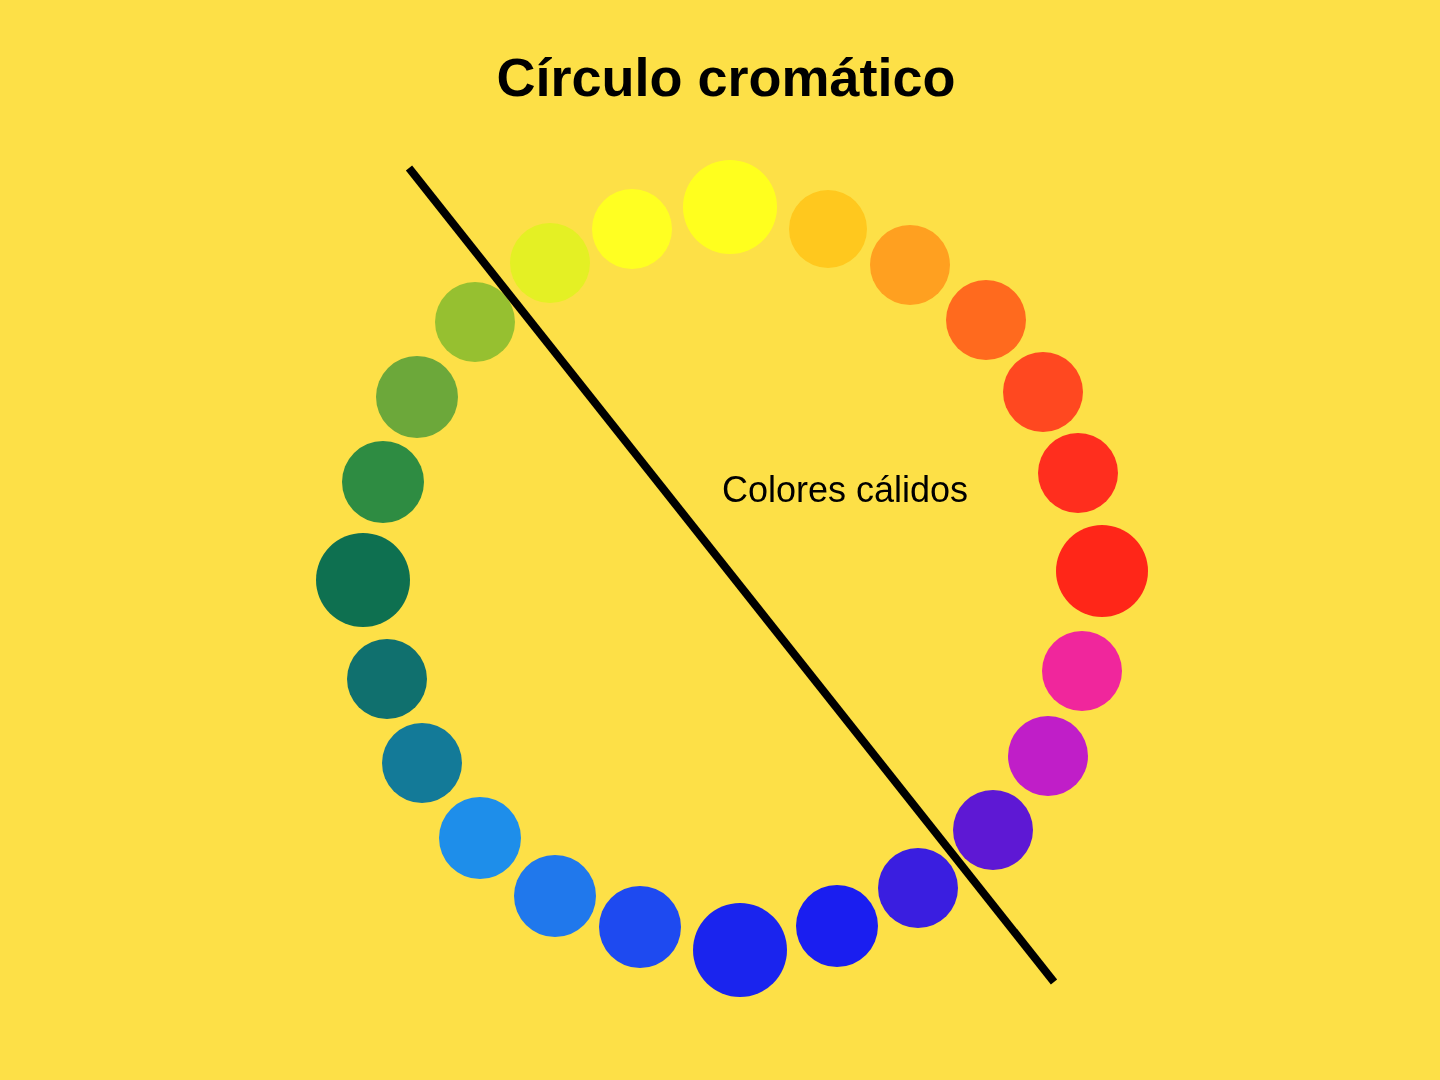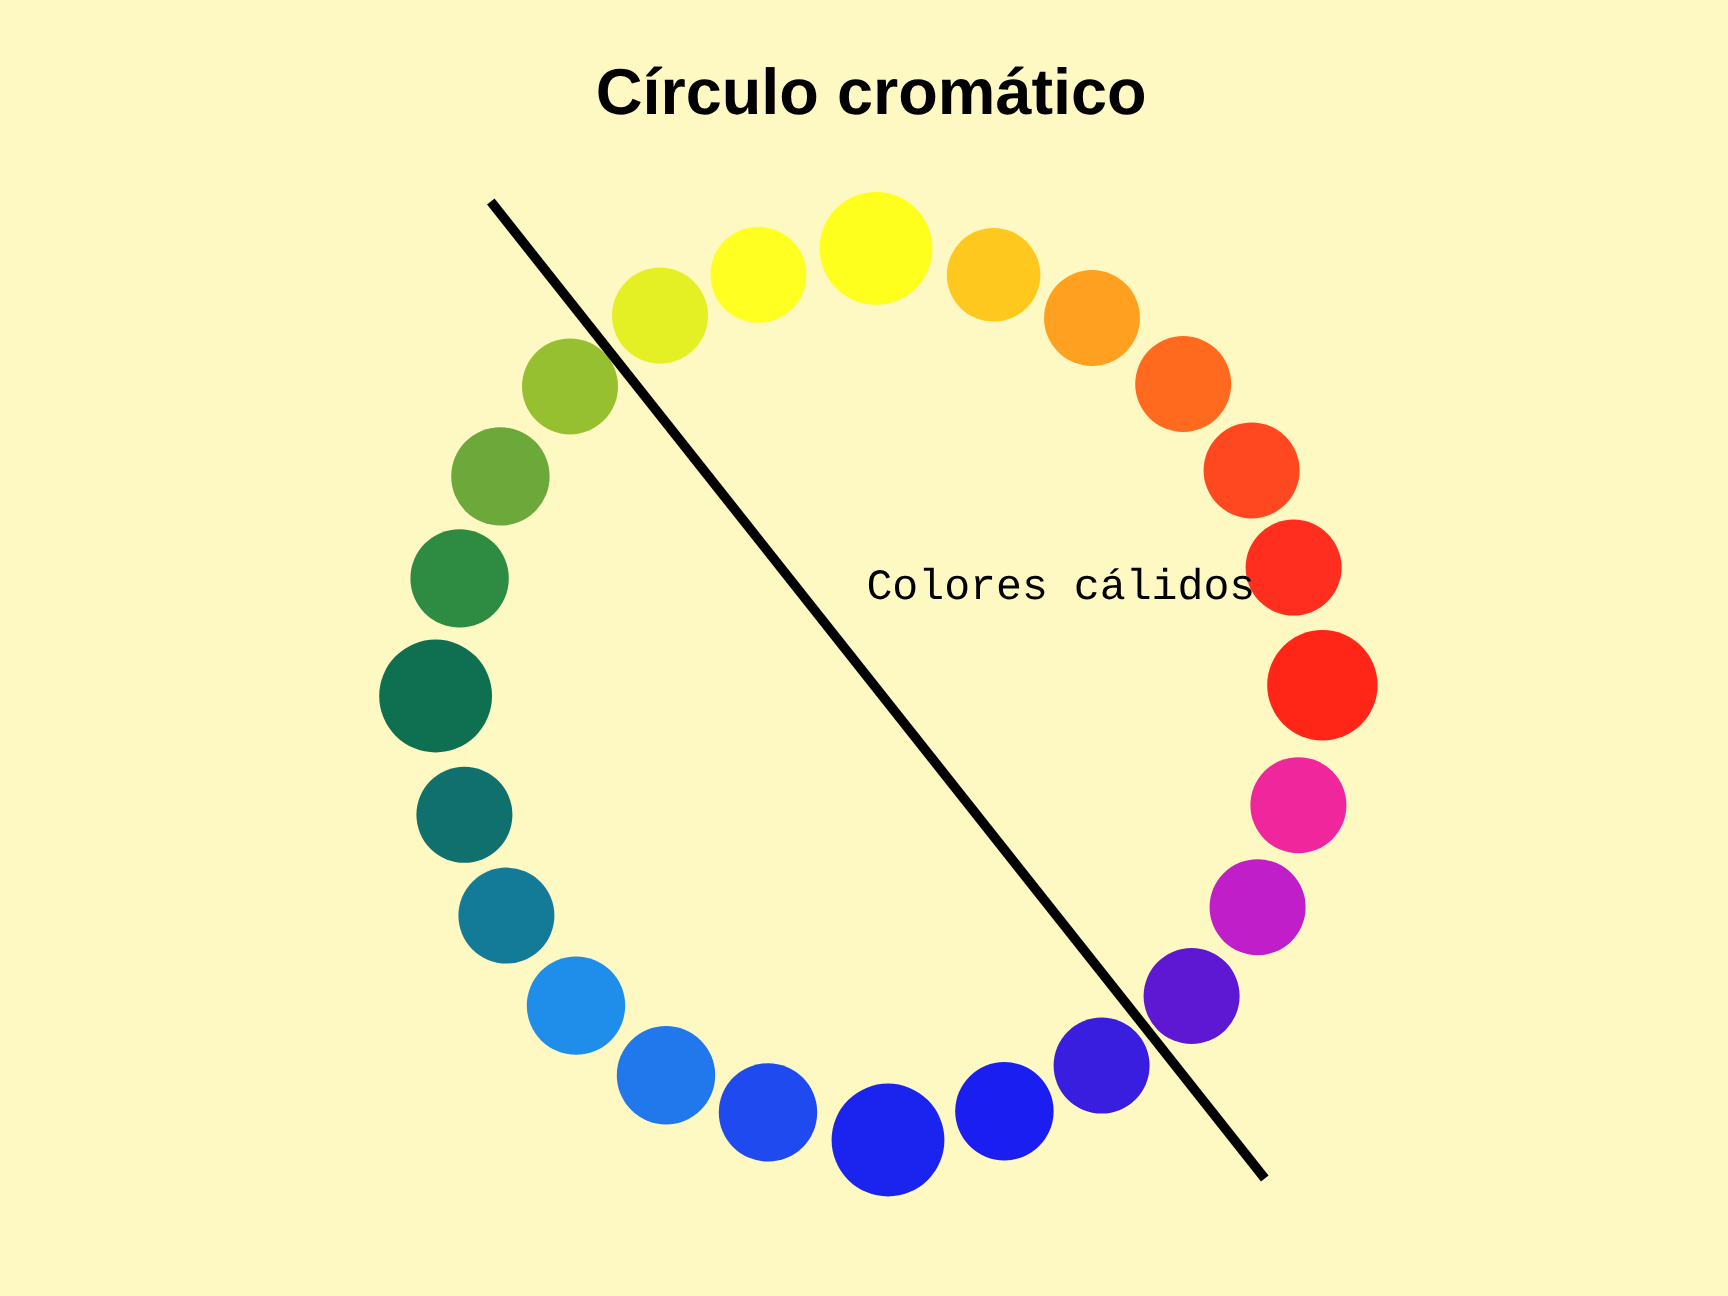--- a/index.html
+++ b/index.html
@@ -4,38 +4,38 @@
   <style>
     html, body {
       margin: 0;
       padding: 0;
       background: #ffffff;
     }
     #stage {
       position: relative;
       width: 1440px;
       height: 1080px;
-      background: #fef9c3;
+      background: #fde047;
       overflow: hidden;
     }
     .title {
       position: absolute;
       left: 0;
       width: 1452px;
       top: 46px;
       text-align: center;
       font-family: "Liberation Sans", sans-serif;
       font-weight: bold;
       font-size: 54px;
       color: #000000;
       letter-spacing: 0px;
     }
     .label {
       position: absolute;
-      font-family: Liberation Mono, monospace;
+      font-family: Liberation Sans, sans-serif;
       font-size: 36px;
       color: #000000;
       white-space: nowrap;
     }
     #diagram-svg {
       position: absolute;
       left: 0;
       top: 0;
     }
   </style>

